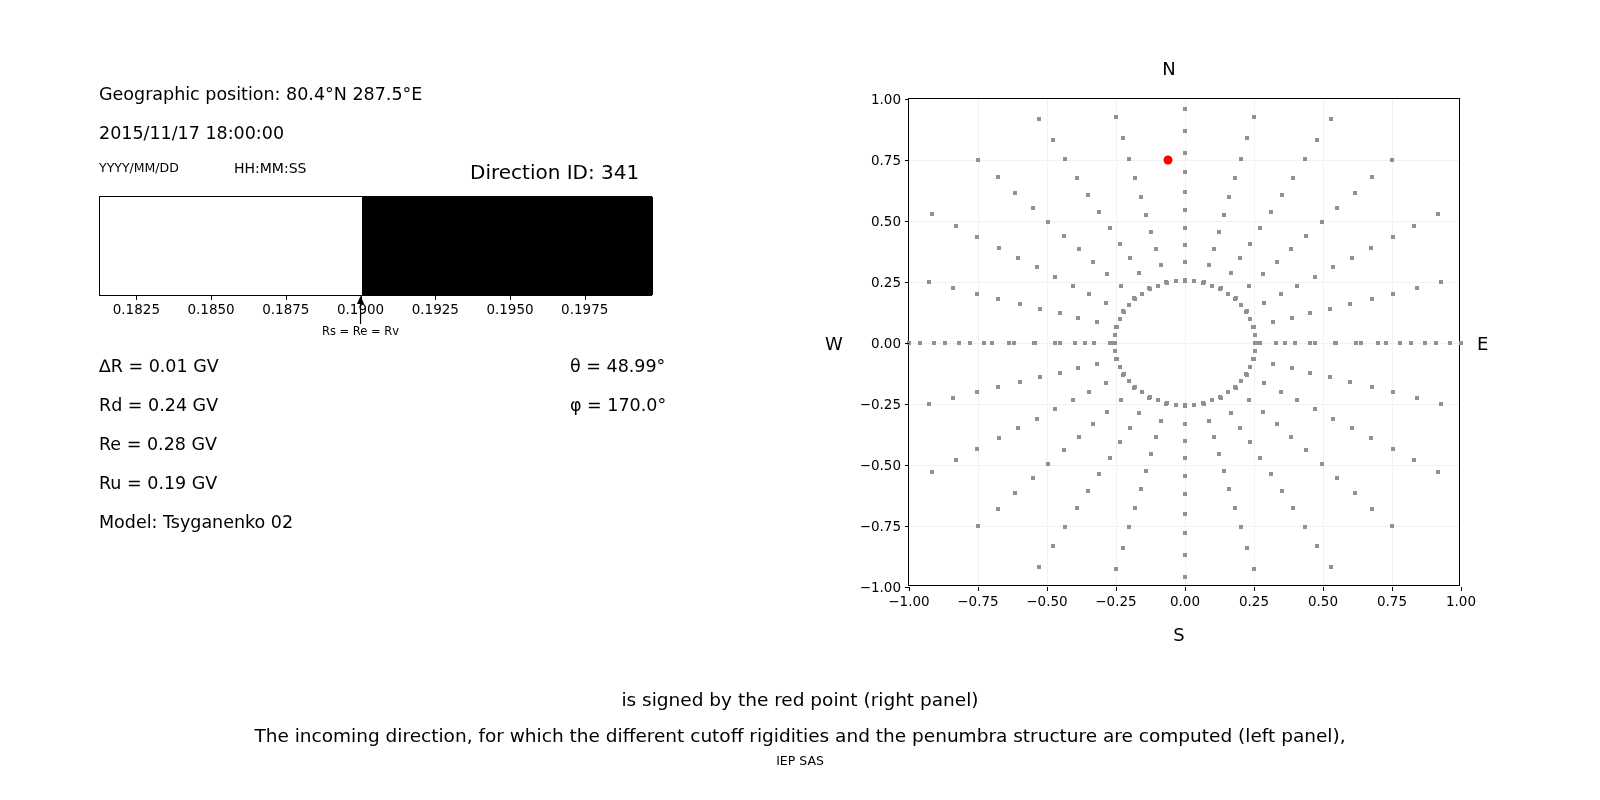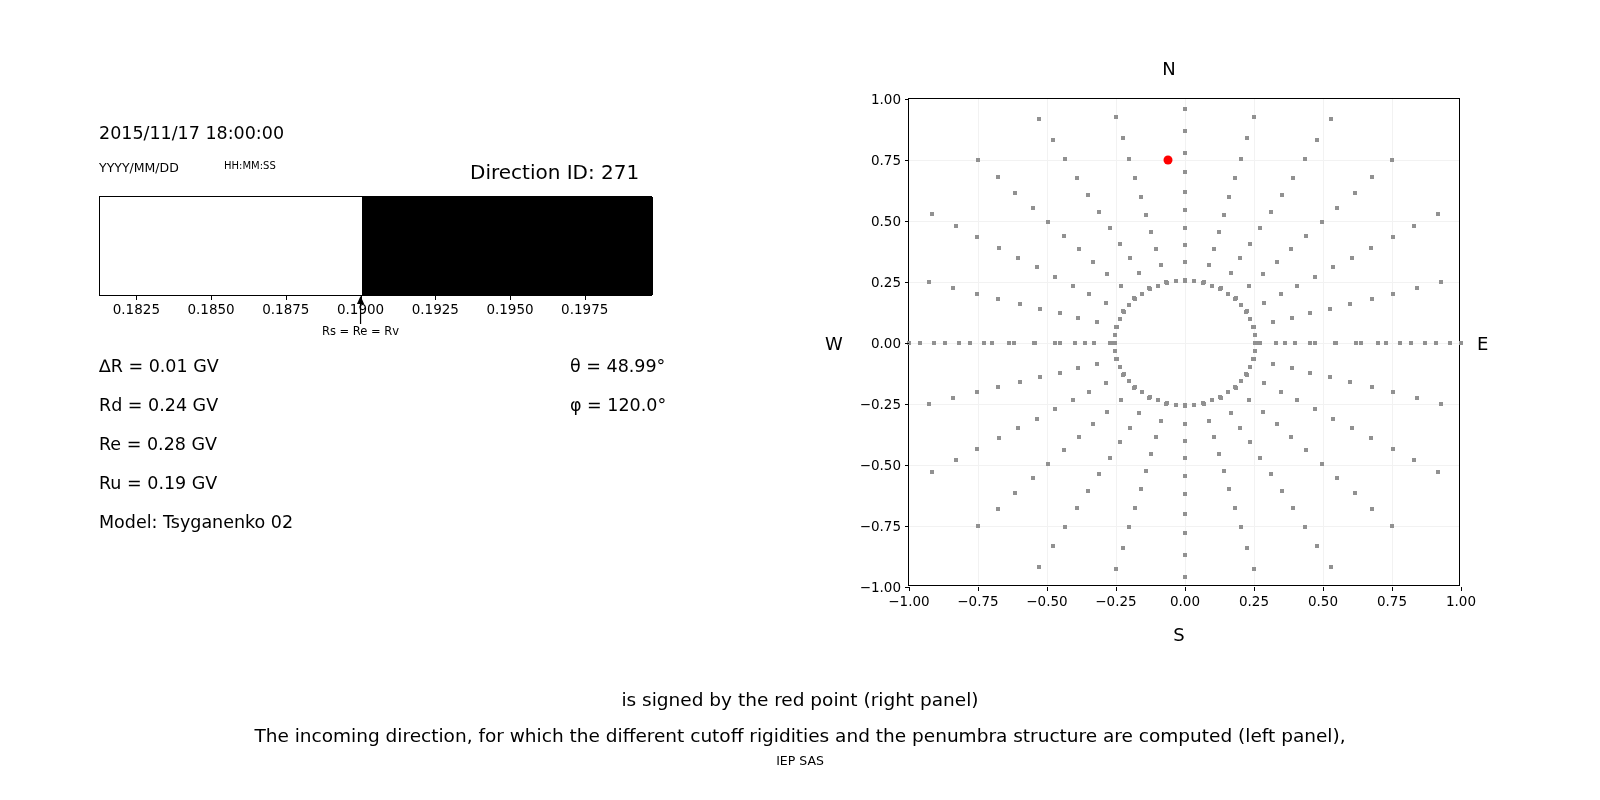--- a/index.html
+++ b/index.html
@@ -10,21 +10,21 @@
   }
   .abs{position:absolute;}
 
   
   #left-panel{left:0;top:0;width:700px;height:660px;}
 
   .info-line{font-size:17.5px;color:#000;white-space:nowrap;}
   #geo-position{left:99px;top:84px;}
   #datetime-value{left:99px;top:123px;}
   #fmt-date{left:99px;top:160px;font-size:12.5px;}
-  #fmt-time{left:224px;top:160px;font-size:10px;}
+  #fmt-time{left:234px;top:160px;font-size:14px;}
   #direction-id{left:470px;top:160px;font-size:20px;}
 
   
   #penumbra-axes{left:99px;top:196px;width:553px;height:100px;
                  border:1.3px solid #000;box-sizing:border-box;background:#fff;}
   #penumbra-white{position:absolute;left:0;top:0;height:100%;background:#ffffff;}
   #penumbra-black{position:absolute;top:0;height:100%;background:#000000;}
 
   .pen-tick{position:absolute;top:0;width:1px;height:4px;background:#000;}
   .pen-ticklabel{position:absolute;top:5px;font-size:13.5px;
@@ -74,49 +74,50 @@
   #caption{left:0;top:682px;width:1600px;text-align:center;}
   .caption-line{font-size:18.5px;color:#000;line-height:36px;}
   #footer-text{left:0;top:753px;width:1600px;text-align:center;
                font-size:12.5px;color:#000;}
 </style>
 </head>
 <body>
 
 <div class="abs" id="left-panel">
 
+  <div class="abs info-line" id="geo-position">Geographic position: 80.4°N 287.5°E</div>
 
   <div class="abs info-line" id="datetime-value">2015/11/17 18:00:00</div>
 
   <div class="abs info-line" id="fmt-date">YYYY/MM/DD</div>
 
   <div class="abs info-line" id="fmt-time">HH:MM:SS</div>
 
-  <div class="abs info-line" id="direction-id">Direction ID: 271</div>
+  <div class="abs info-line" id="direction-id">Direction ID: 341</div>
 
   <div class="abs" id="penumbra-axes">
     <div id="penumbra-white" style="left: 0px; width: 261.554px; background: rgb(255, 255, 255);"></div>
     <div id="penumbra-black" style="left: 261.554px; width: 291.446px; background: rgb(0, 0, 0);"></div>
   </div>
 
   <div class="abs" id="penumbra-ticks">
     <svg id="rs-arrow" width="553" height="30">
         <line x1="261.55405405405406" y1="28" x2="261.55405405405406" y2="2" stroke="#000" stroke-width="1.2"></line>
         <polygon points="257.95405405405404,8 265.1540540540541,8 261.55405405405406,0" fill="#000"></polygon>
       </svg>
     <div id="rs-arrow-label" style="left: 261.554px;">Rs = Re = Rv</div>
   <div class="pen-tick" style="left: 37.3649px;"></div><div class="pen-ticklabel" style="left: 37.3649px;">0.1825</div><div class="pen-tick" style="left: 112.095px;"></div><div class="pen-ticklabel" style="left: 112.095px;">0.1850</div><div class="pen-tick" style="left: 186.824px;"></div><div class="pen-ticklabel" style="left: 186.824px;">0.1875</div><div class="pen-tick" style="left: 261.554px;"></div><div class="pen-ticklabel" style="left: 261.554px;">0.1900</div><div class="pen-tick" style="left: 336.284px;"></div><div class="pen-ticklabel" style="left: 336.284px;">0.1925</div><div class="pen-tick" style="left: 411.014px;"></div><div class="pen-ticklabel" style="left: 411.014px;">0.1950</div><div class="pen-tick" style="left: 485.743px;"></div><div class="pen-ticklabel" style="left: 485.743px;">0.1975</div></div>
 
   <div class="abs param" id="p-dR">∆R = 0.01 GV</div>
   <div class="abs param" id="p-Rd">Rd = 0.24 GV</div>
   <div class="abs param" id="p-Re">Re = 0.28 GV</div>
   <div class="abs param" id="p-Ru">Ru = 0.19 GV</div>
   <div class="abs param" id="p-model">Model: Tsyganenko 02</div>
   <div class="abs param" id="p-theta">θ = 48.99°</div>
-  <div class="abs param" id="p-phi">φ = 120.0°</div>
+  <div class="abs param" id="p-phi">φ = 170.0°</div>
 </div>
 
 <div class="abs" id="right-panel">
   <div class="abs" id="sky-axes">
       <div class="gridline v" style="left: 69px;"></div>
       <div class="gridline v" style="left: 138px;"></div>
       <div class="gridline v" style="left: 207px;"></div>
       <div class="gridline v" style="left: 276px;"></div>
       <div class="gridline v" style="left: 345px;"></div>
       <div class="gridline v" style="left: 414px;"></div>

